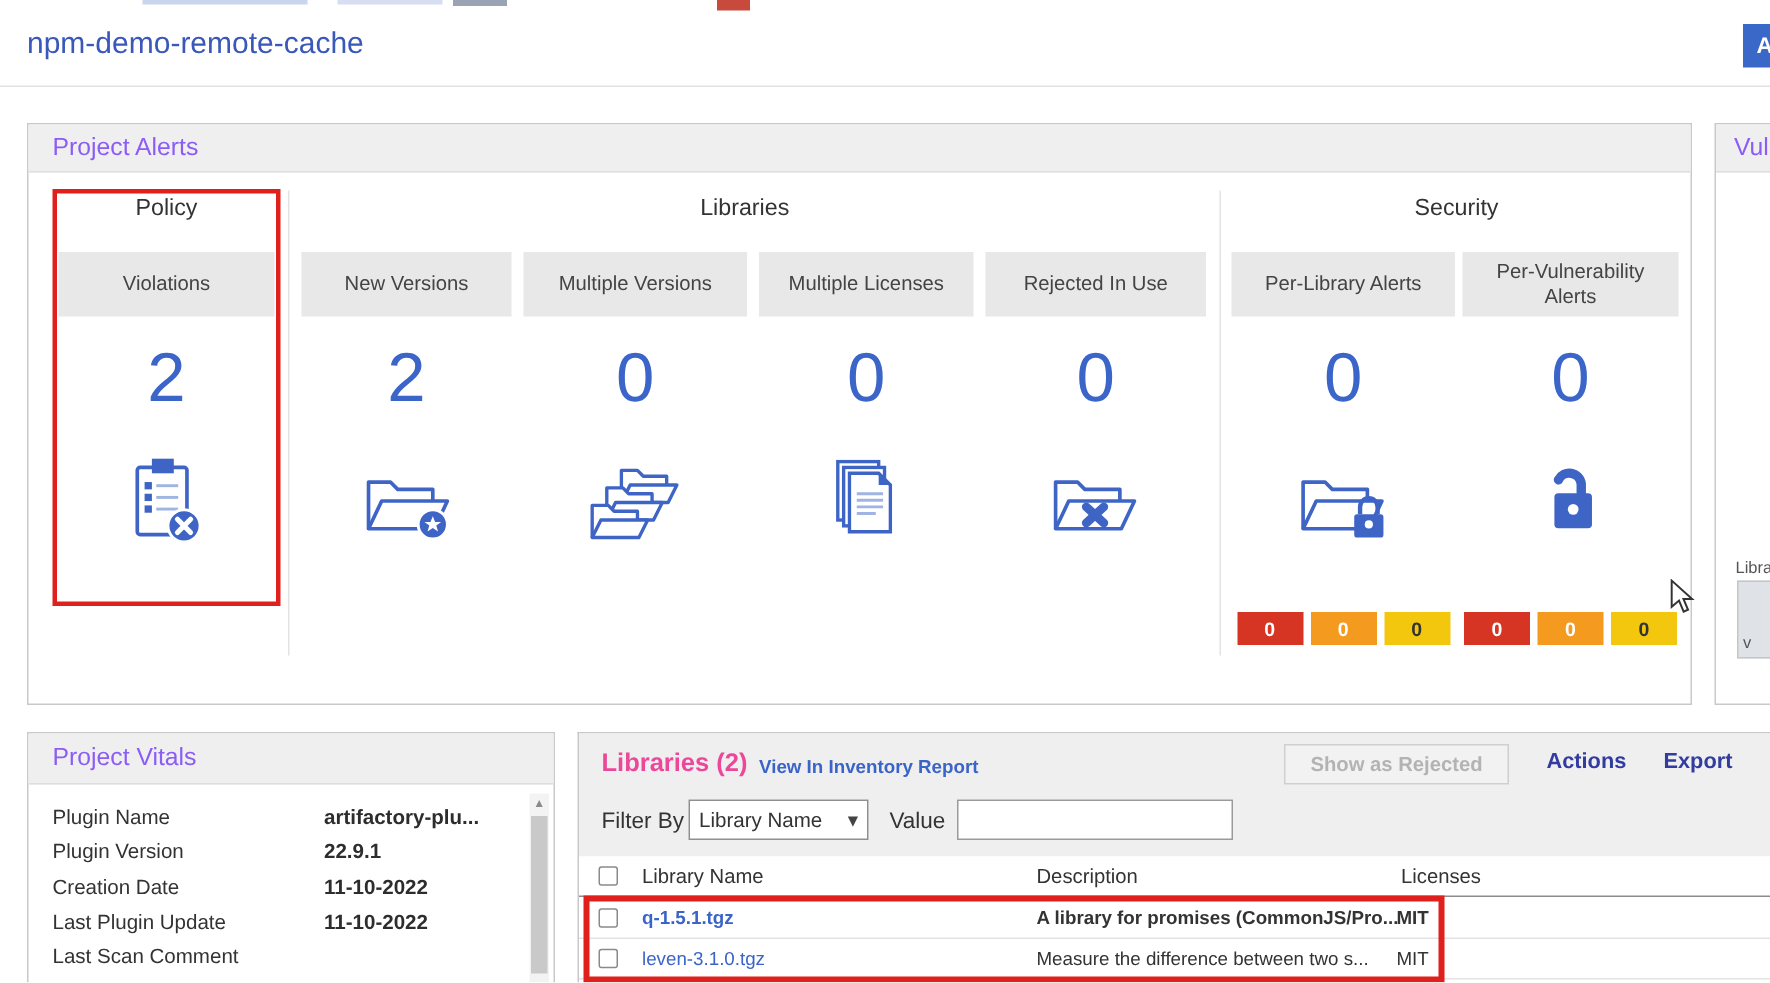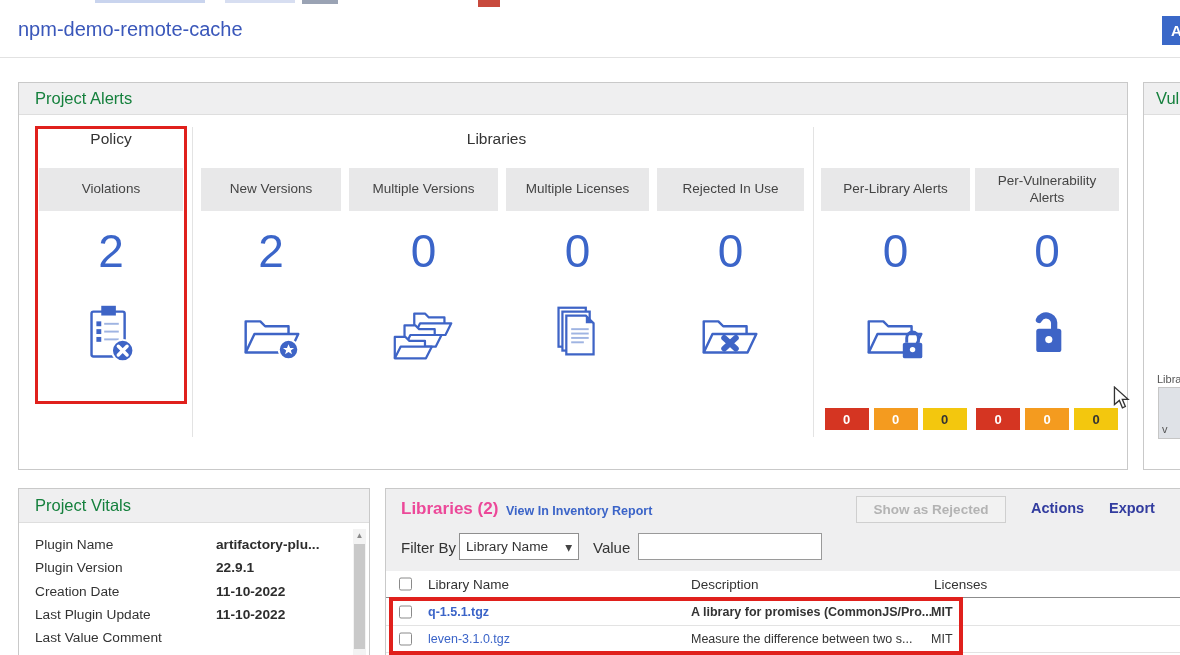--- a/index.html
+++ b/index.html
@@ -10,21 +10,21 @@
   
   .frag { position:absolute; top:0; }
 
   .page-title { position:absolute; left:18px; top:18px; font-size:20px; color:#3a57ba; }
   .top-divider { position:absolute; left:0; top:57px; width:1180px; height:1px; background:#e2e2e2; }
   .top-blue-btn { position:absolute; left:1162px; top:16px; width:46px; height:29px; background:#3a68c8;
                   color:#fff; font-weight:bold; font-size:15px; display:flex; align-items:center; padding-left:9px; }
 
   .panel { position:absolute; background:#fff; border:1px solid #c9c9c9; }
   .panel-header { height:32px; background:#efeff0; border-bottom:1px solid #dedede; display:flex; align-items:center;
-                  padding:0 16px; font-size:16.5px; color:#15803d; }
+                  padding:0 16px; font-size:16.5px; color:#8b5cf6; }
 
   
   .alert-col { position:absolute; top:85px; height:270px; text-align:center; }
   .alert-tab { position:absolute; top:0; left:0; right:0; height:43px; background:#e8e8e9; color:#444;
                font-size:13.5px; line-height:1.2; display:flex; align-items:center; justify-content:center; padding:0 6px; }
   .alert-num { position:absolute; top:56px; left:0; right:0; font-size:46px; font-weight:500; color:#3b65c9; }
   .alert-icon { position:absolute; top:130px; left:0; right:0; display:flex; justify-content:center; }
   .badge-row { position:absolute; top:240px; left:0; right:0; display:flex; justify-content:center; gap:5px; }
   .badge { width:44px; height:22px; display:flex; align-items:center; justify-content:center; font-size:13px; font-weight:bold; }
   .badge-high { background:#d53522; color:#fff; }
@@ -87,20 +87,21 @@
   <div class="top-blue-btn">
     <span>A</span>
   </div>
   <div class="top-divider"></div>
 
   <div class="panel" style="left:18px;top:82px;width:1110px;height:388px;">
     <div class="panel-header">Project Alerts</div>
 
     <div class="group-label" style="left:20px;width:144px;">Policy</div>
     <div class="group-label" style="left:176px;width:603px;">Libraries</div>
+    <div class="group-label" style="left:802px;width:300px;">Security</div>
 
     <div class="vsep" style="left:173px;"></div>
     <div class="vsep" style="left:794px;"></div>
 
     <div class="alert-col" style="left:20px;width:144px;">
       <div class="alert-tab">Violations</div>
       <div class="alert-num">2</div>
       <div class="alert-icon">
         <svg width="74" height="74" viewBox="0 0 76 76">
           <rect x="18" y="14" width="34" height="46" rx="2" fill="#fff" stroke="#3e64c6" stroke-width="2.5"></rect>
@@ -252,21 +253,21 @@
         </div>
       <div class="vital-row">
           <span class="vital-label">Creation Date</span>
           <span class="vital-value">11-10-2022</span>
         </div>
       <div class="vital-row">
           <span class="vital-label">Last Plugin Update</span>
           <span class="vital-value">11-10-2022</span>
         </div>
       <div class="vital-row">
-          <span class="vital-label">Last Value Comment</span>
+          <span class="vital-label">Last Scan Comment</span>
           <span class="vital-value"></span>
         </div>
     </div>
     <div class="vscroll">
       <div class="up">▲</div>
       <div class="thumb"></div>
     </div>
   </div>
 
   <div class="panel" style="left:385px;top:488px;width:795px;height:180px;border-right:none;">

